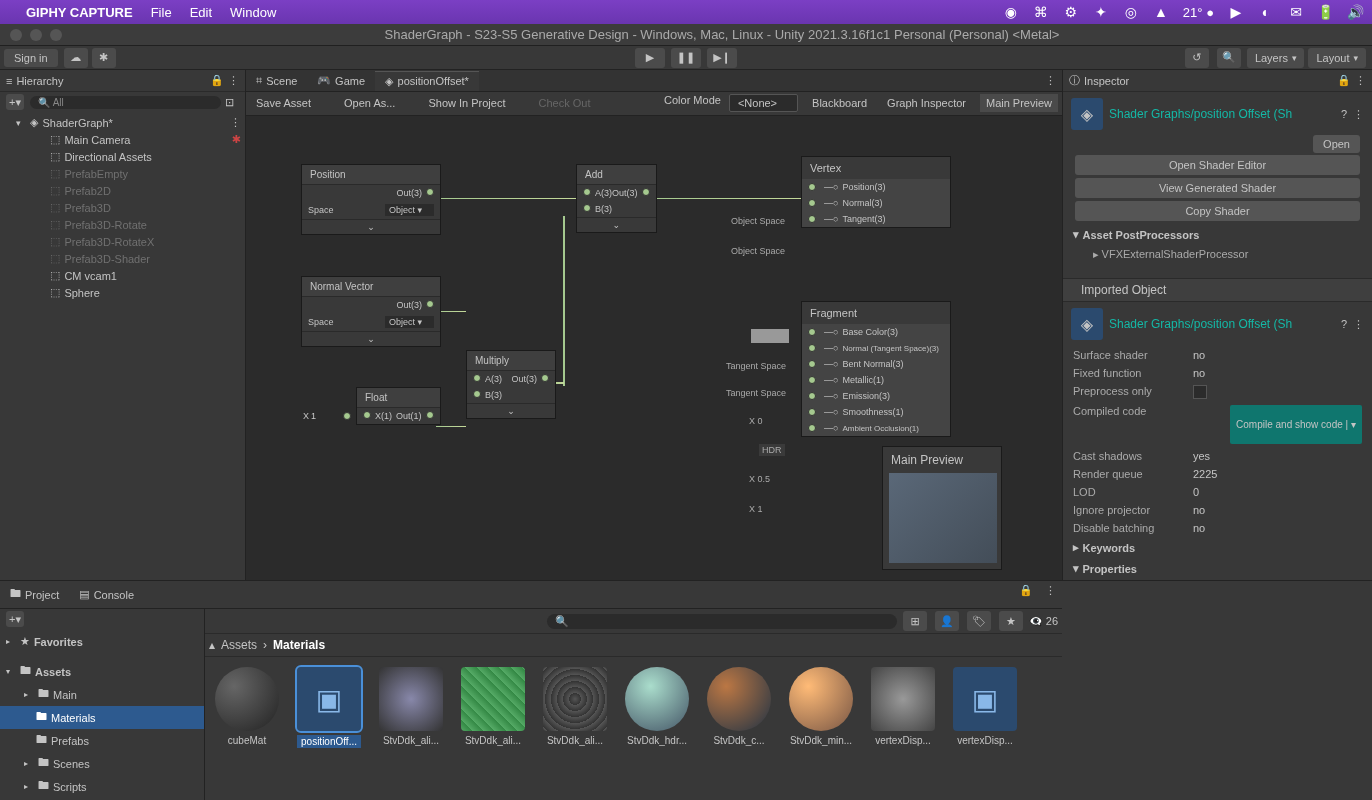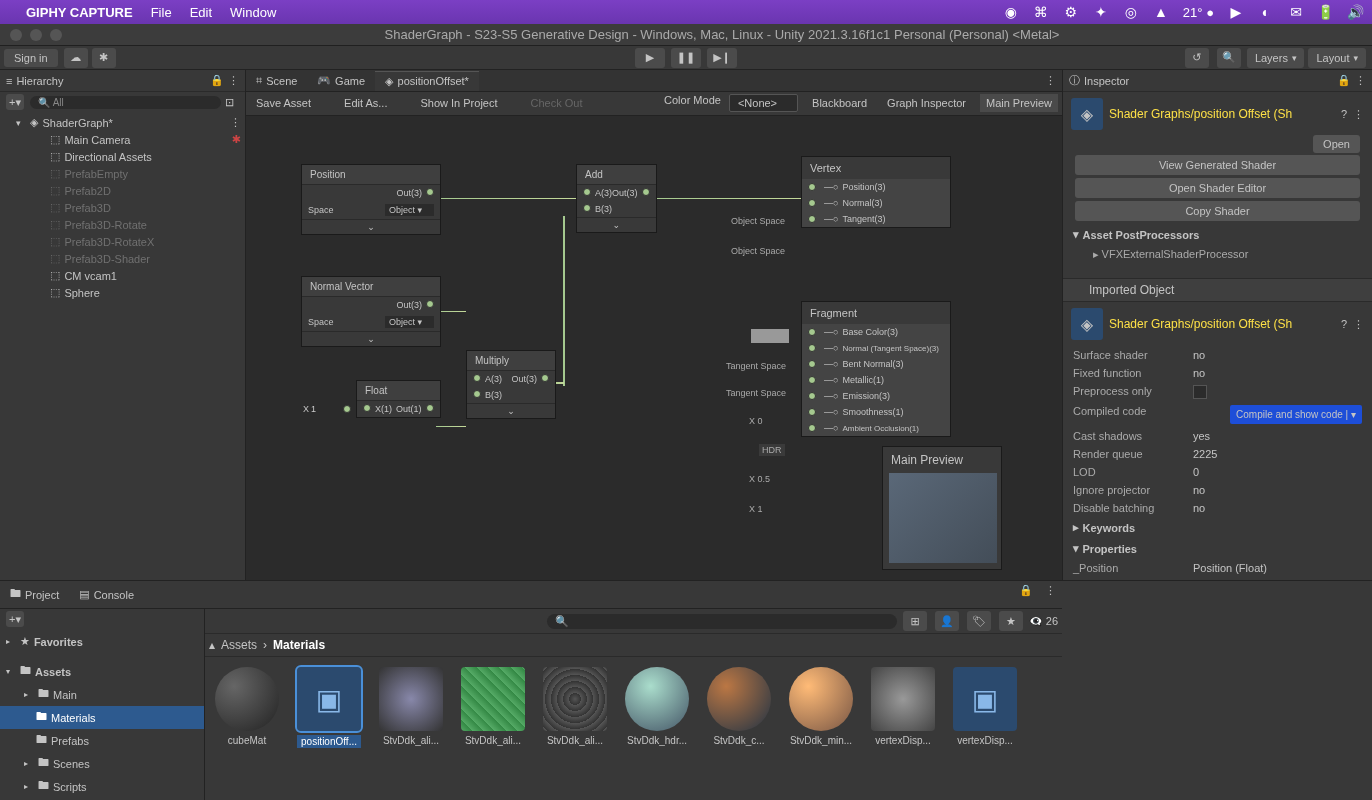--- a/index.html
+++ b/index.html
@@ -76,30 +76,30 @@
 .mrow { display: flex; align-items: center; padding: 3px 6px; gap: 4px; font-size: 9px; }
 .objspace { position: absolute; font-size: 9px; color: #aaa; }
 .wire { position: absolute; background: linear-gradient(90deg, #a5c98f, #c4d99a); height: 1px; }
 .mainprev { position: absolute; right: 60px; bottom: 10px; width: 120px; background: #393939; border: 1px solid #1a1a1a; }
 .mainprev-hdr { padding: 6px 8px; font-size: 12px; }
 .mainprev-img { width: 108px; height: 90px; margin: 0 6px 6px; background: linear-gradient(135deg, #5a6878, #434d58); }
 
 
 .insphdr { padding: 6px 8px; display: flex; align-items: center; gap: 6px; }
 .inspicon { width: 32px; height: 32px; background: #2b4a6e; border-radius: 3px; display: flex; align-items: center; justify-content: center; font-size: 16px; }
-.insptitle { flex: 1; font-size: 12px; color: #fde047; overflow: hidden; white-space: nowrap; }
+.insptitle { flex: 1; font-size: 12px; color: #14b8a6; overflow: hidden; white-space: nowrap; }
 .openbtn { background: #555; padding: 3px 10px; border-radius: 3px; }
 .widebtn { display: block; background: #555; margin: 3px 12px; padding: 4px; text-align: center; border-radius: 3px; font-size: 11px; }
 .isection { padding: 4px 10px; font-size: 11px; font-weight: 600; display: flex; align-items: center; gap: 4px; }
 .isub { padding: 3px 30px; font-size: 11px; color: #aaa; }
-.ibar { background: #3f3f3f; padding: 4px 26px; font-size: 12px; border-top: 1px solid #2a2a2a; border-bottom: 1px solid #2a2a2a; }
+.ibar { background: #3f3f3f; padding: 4px 18px; font-size: 12px; border-top: 1px solid #2a2a2a; border-bottom: 1px solid #2a2a2a; }
 .iprow { display: flex; padding: 3px 10px; font-size: 11px; }
 .iprow .lbl { width: 120px; color: #aaa; }
 .iprow .val { color: #c4c4c4; }
-.compiledbtn { background: #1d4ed8; padding: 4px 6px; border-radius: 2px; margin-left: auto; font-size: 10px; }
+.compiledbtn { background: #0f766e; padding: 14px 6px; border-radius: 2px; margin-left: auto; font-size: 10px; }
 .chkbox { width: 14px; height: 14px; background: #2b2b2b; border: 1px solid #555; }
 
 
 .projpanel { display: flex; height: 244px; border-top: 1px solid #222; }
 .projleft { width: 205px; background: #383838; border-right: 1px solid #222; }
 .projright { flex: 1; background: #383838; display: flex; flex-direction: column; }
 .projtabs { display: flex; border-bottom: 1px solid #222; }
 .projtab { padding: 4px 10px; display: flex; gap: 4px; align-items: center; }
 .projtab.active { background: #383838; }
 .projsearch { display: flex; padding: 2px 4px; align-items: center; gap: 4px; }
@@ -249,21 +249,21 @@
           <span>Game</span>
         </div>
       <div class="tab active">
           <span>◈</span>
           <span>positionOffset*</span>
         </div>
       <span style="margin-left:auto;padding:0 6px">⋮</span>
     </div>
     <div class="sgtoolbar">
       <span class="sgbtn">Save Asset</span>
-      <span class="sgbtn">Edit As...</span>
+      <span class="sgbtn">Open As...</span>
       <span class="sgbtn">Show In Project</span>
       <span class="sgbtn" style="color:#666">Check Out</span>
       <div class="right">
         <span>Color Mode</span>
         <span class="sgsel">&lt;None&gt;</span>
         <span class="sgbtn">Blackboard</span>
         <span class="sgbtn">Graph Inspector</span>
         <span class="sgbtn" style="background:#4a4a4a">Main Preview</span>
       </div>
     </div>
@@ -296,21 +296,21 @@
             <span></span>
             <span><span>Out(3)</span><span class="port out"></span></span>
           </div>
         <div class="node-row">
             <span>Space</span>
             <span class="node-sel"><span>Object</span> ▾</span>
           </div>
         <div class="node-collapse">⌄</div>
       </div>
 
-      <div class="node" style="left:110px;top:264px;min-width:80px">
+      <div class="node" style="left:110px;top:271px;min-width:80px">
         <div class="node-hdr">Float</div>
         <div class="node-row" style="gap:4px">
           <span style="position:absolute;left:-54px;display:flex;gap:2px;align-items:center">
               <span>X</span> 
               <input style="width: 26px; background: rgb(43, 43, 43); border: none; color: rgb(204, 204, 204); font-size: 9px;" value="1">
               <span class="port out"></span>
             </span>
           <span><span class="port in"></span><span>X(1)</span></span>
           <span><span>Out(1)</span><span class="port out"></span></span>
         </div>
@@ -426,22 +426,22 @@
           <span>⋮</span>
         </div>
     </div>
     <div class="insphdr">
       <div class="inspicon">◈</div>
       <div class="insptitle">Shader Graphs/position Offset (Sh</div>
       <span>?</span>
       <span>⋮</span>
     </div>
     <div style="text-align:right;padding:2px 12px"><span class="openbtn">Open</span></div>
+    <span class="widebtn">Open Shader Editor</span>
     <span class="widebtn">View Generated Shader</span>
-    <span class="widebtn">Open Shader Editor</span>
     <span class="widebtn">Copy Shader</span>
     <div class="isection">
         <span>▾</span>
         <span>Asset PostProcessors</span>
       </div>
     <div class="isub"><span>▸</span> <span>VFXExternalShaderProcessor</span></div>
     <div class="ibar" style="margin-top:14px">Imported Object</div>
     <div class="insphdr">
       <div class="inspicon">◈</div>
       <div class="insptitle">Shader Graphs/position Offset (Sh</div>

